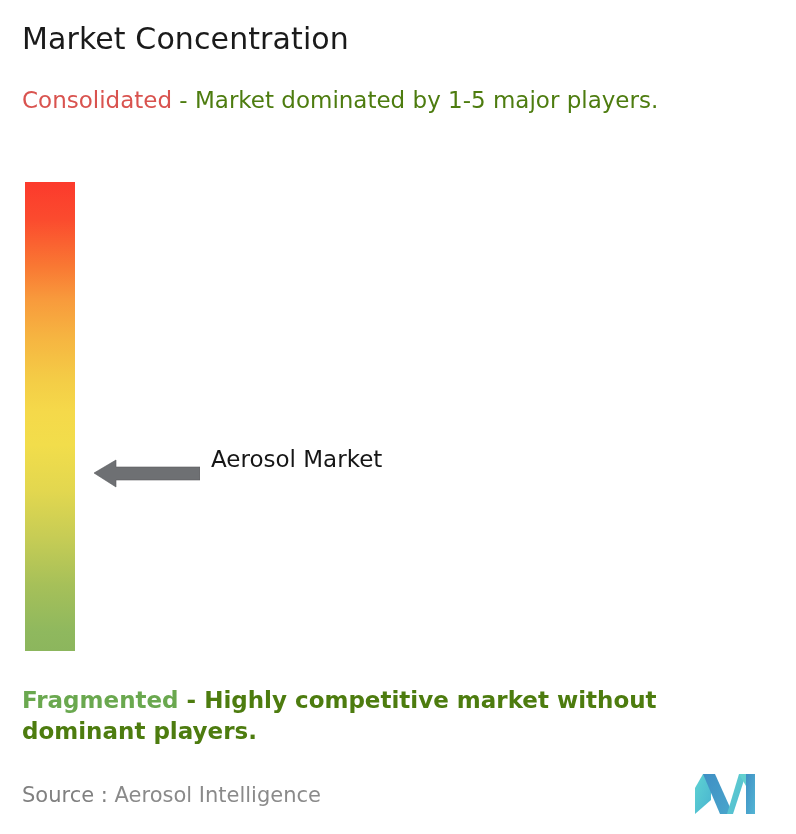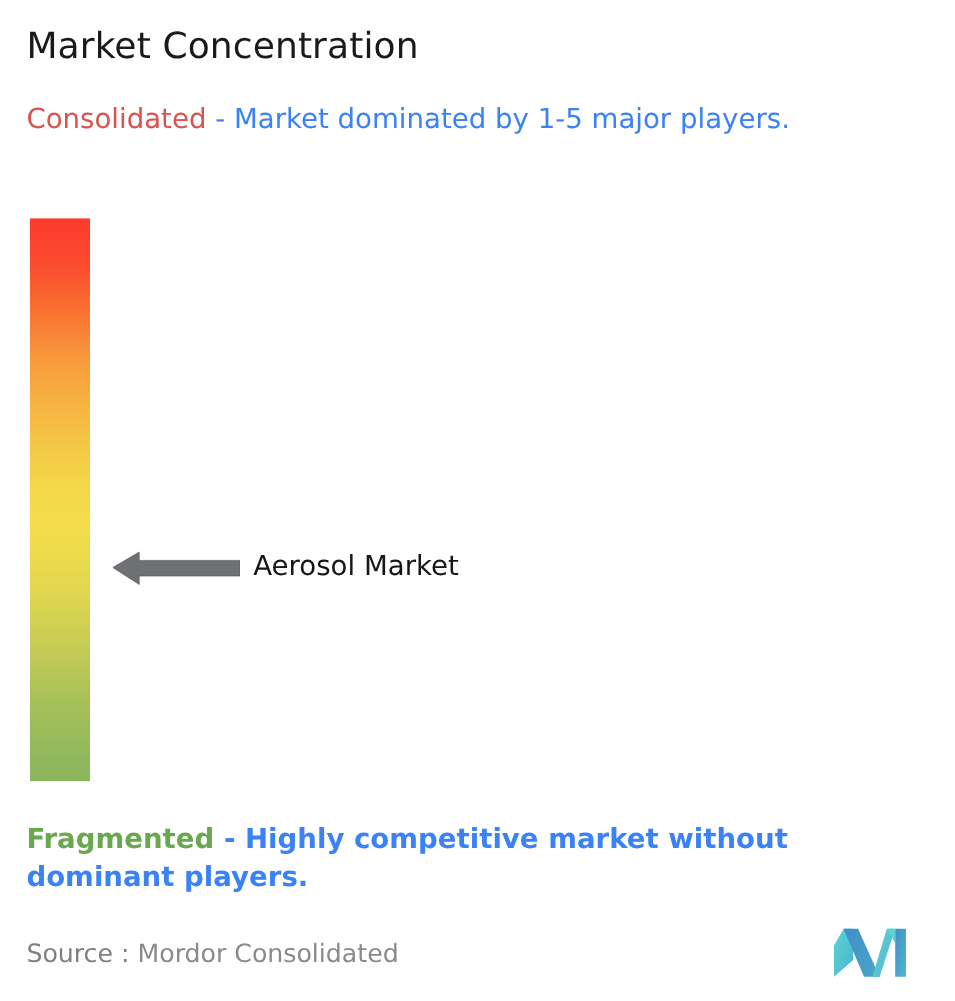--- a/index.html
+++ b/index.html
@@ -58,21 +58,21 @@
     font-weight: 700;
   }
   .kw-consolidated {
     color: #d9534f;
     text-align: center;
   }
   .kw-fragmented {
     color: #6aa84f;
   }
   .legend-desc {
-    color: #3b82f6;
+    color: #4d7c0f;
   }
 
   
   .gradient-bar {
     position: absolute;
     left: 25px;
     top: 182px;
     width: 50px;
     height: 469px;
     background: linear-gradient(
@@ -102,21 +102,21 @@
     height: 30px;
   }
   .pointer svg {
     display: block;
   }
 
   
   .pointer-label {
     position: absolute;
     left: 211px;
-    top: 457px;
+    top: 444px;
     font-size: 23px;
     line-height: 30px;
     color: #161616;
     white-space: nowrap;
   }
 
   
   .source-line {
     position: absolute;
     left: 22px;
@@ -158,21 +158,21 @@
     </svg>
   </div>
 
   <div class="pointer-label">Aerosol Market</div>
 
   <div class="legend-bottom">
     <span class="kw-fragmented">Fragmented</span><span class="legend-desc"> - Highly competitive market without dominant players.</span>
   </div>
 
   <div class="source-line">
-    <span class="source-label">Source : </span><span class="source-value">Mordor Consolidated</span>
+    <span class="source-label">Source : </span><span class="source-value">Aerosol Intelligence</span>
   </div>
 
   <div class="logo">
     <svg width="72" height="44" viewBox="0 0 72 44" xmlns="http://www.w3.org/2000/svg">
       <defs>
         <linearGradient id="lgA" x1="0" y1="0" x2="1" y2="1">
           <stop offset="0%" stop-color="#5ed3d3"></stop>
           <stop offset="100%" stop-color="#49b4d0"></stop>
         </linearGradient>
         <linearGradient id="lgB" x1="0" y1="0" x2="1" y2="1">

